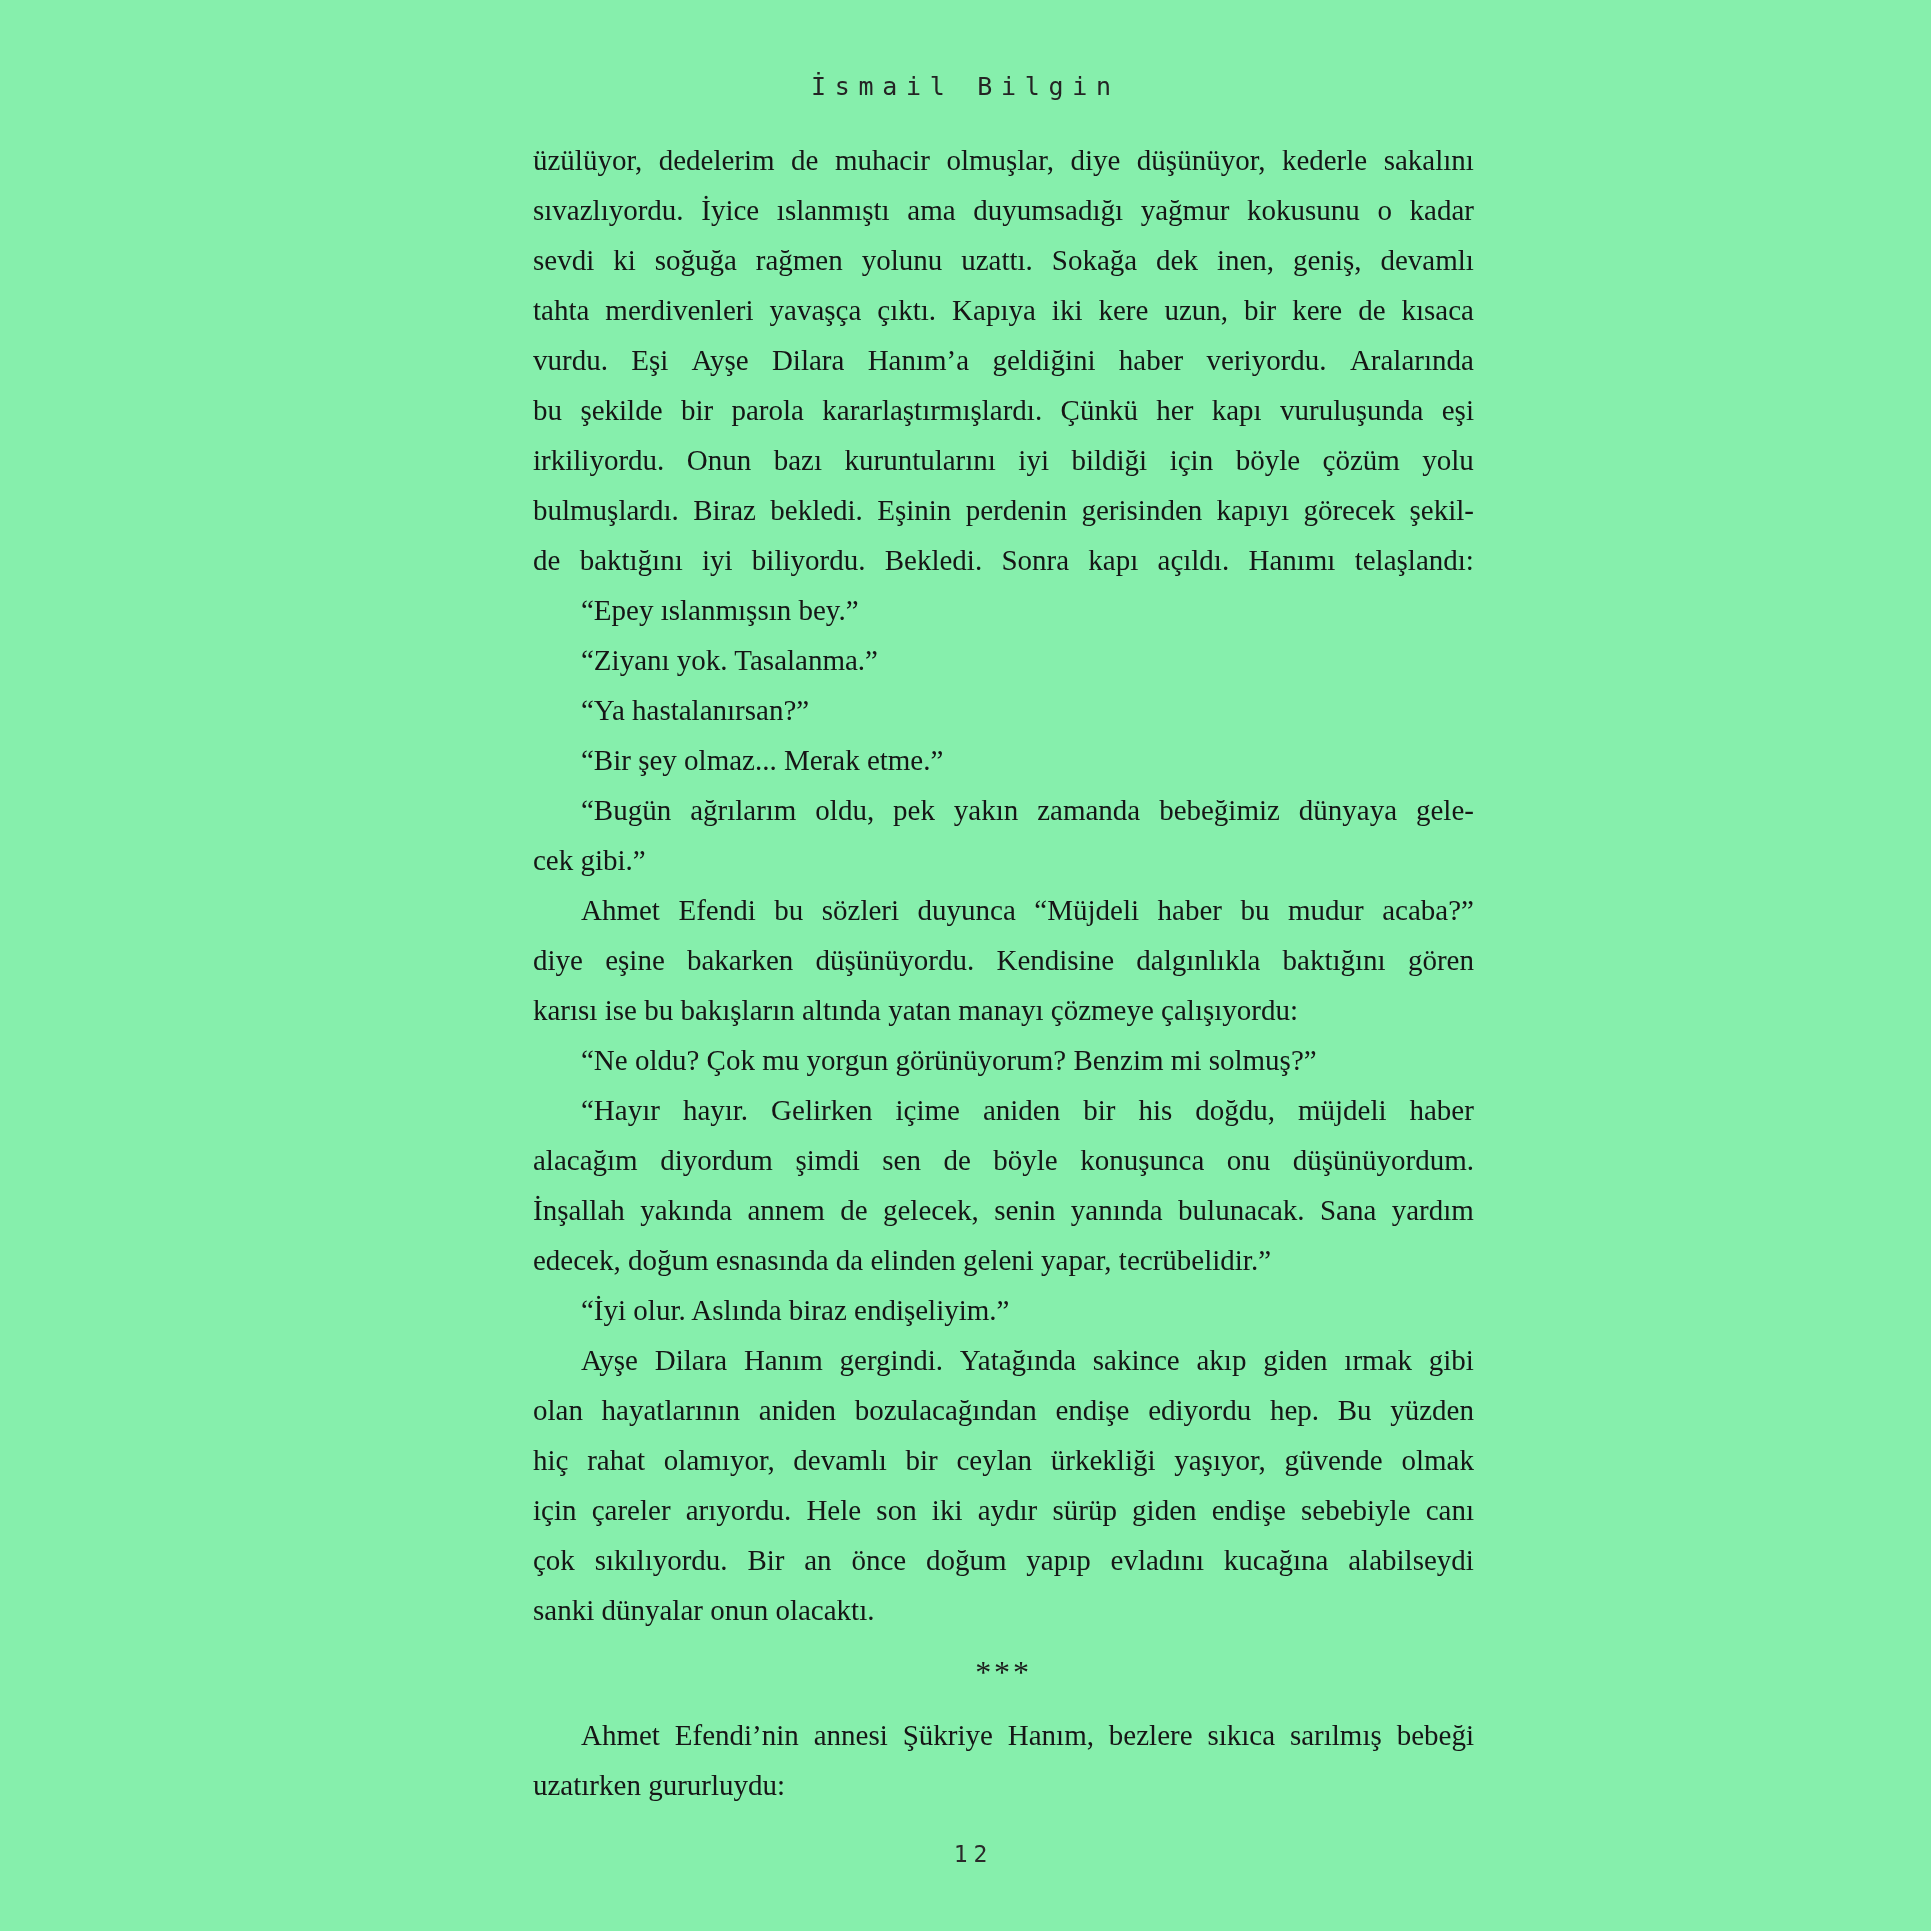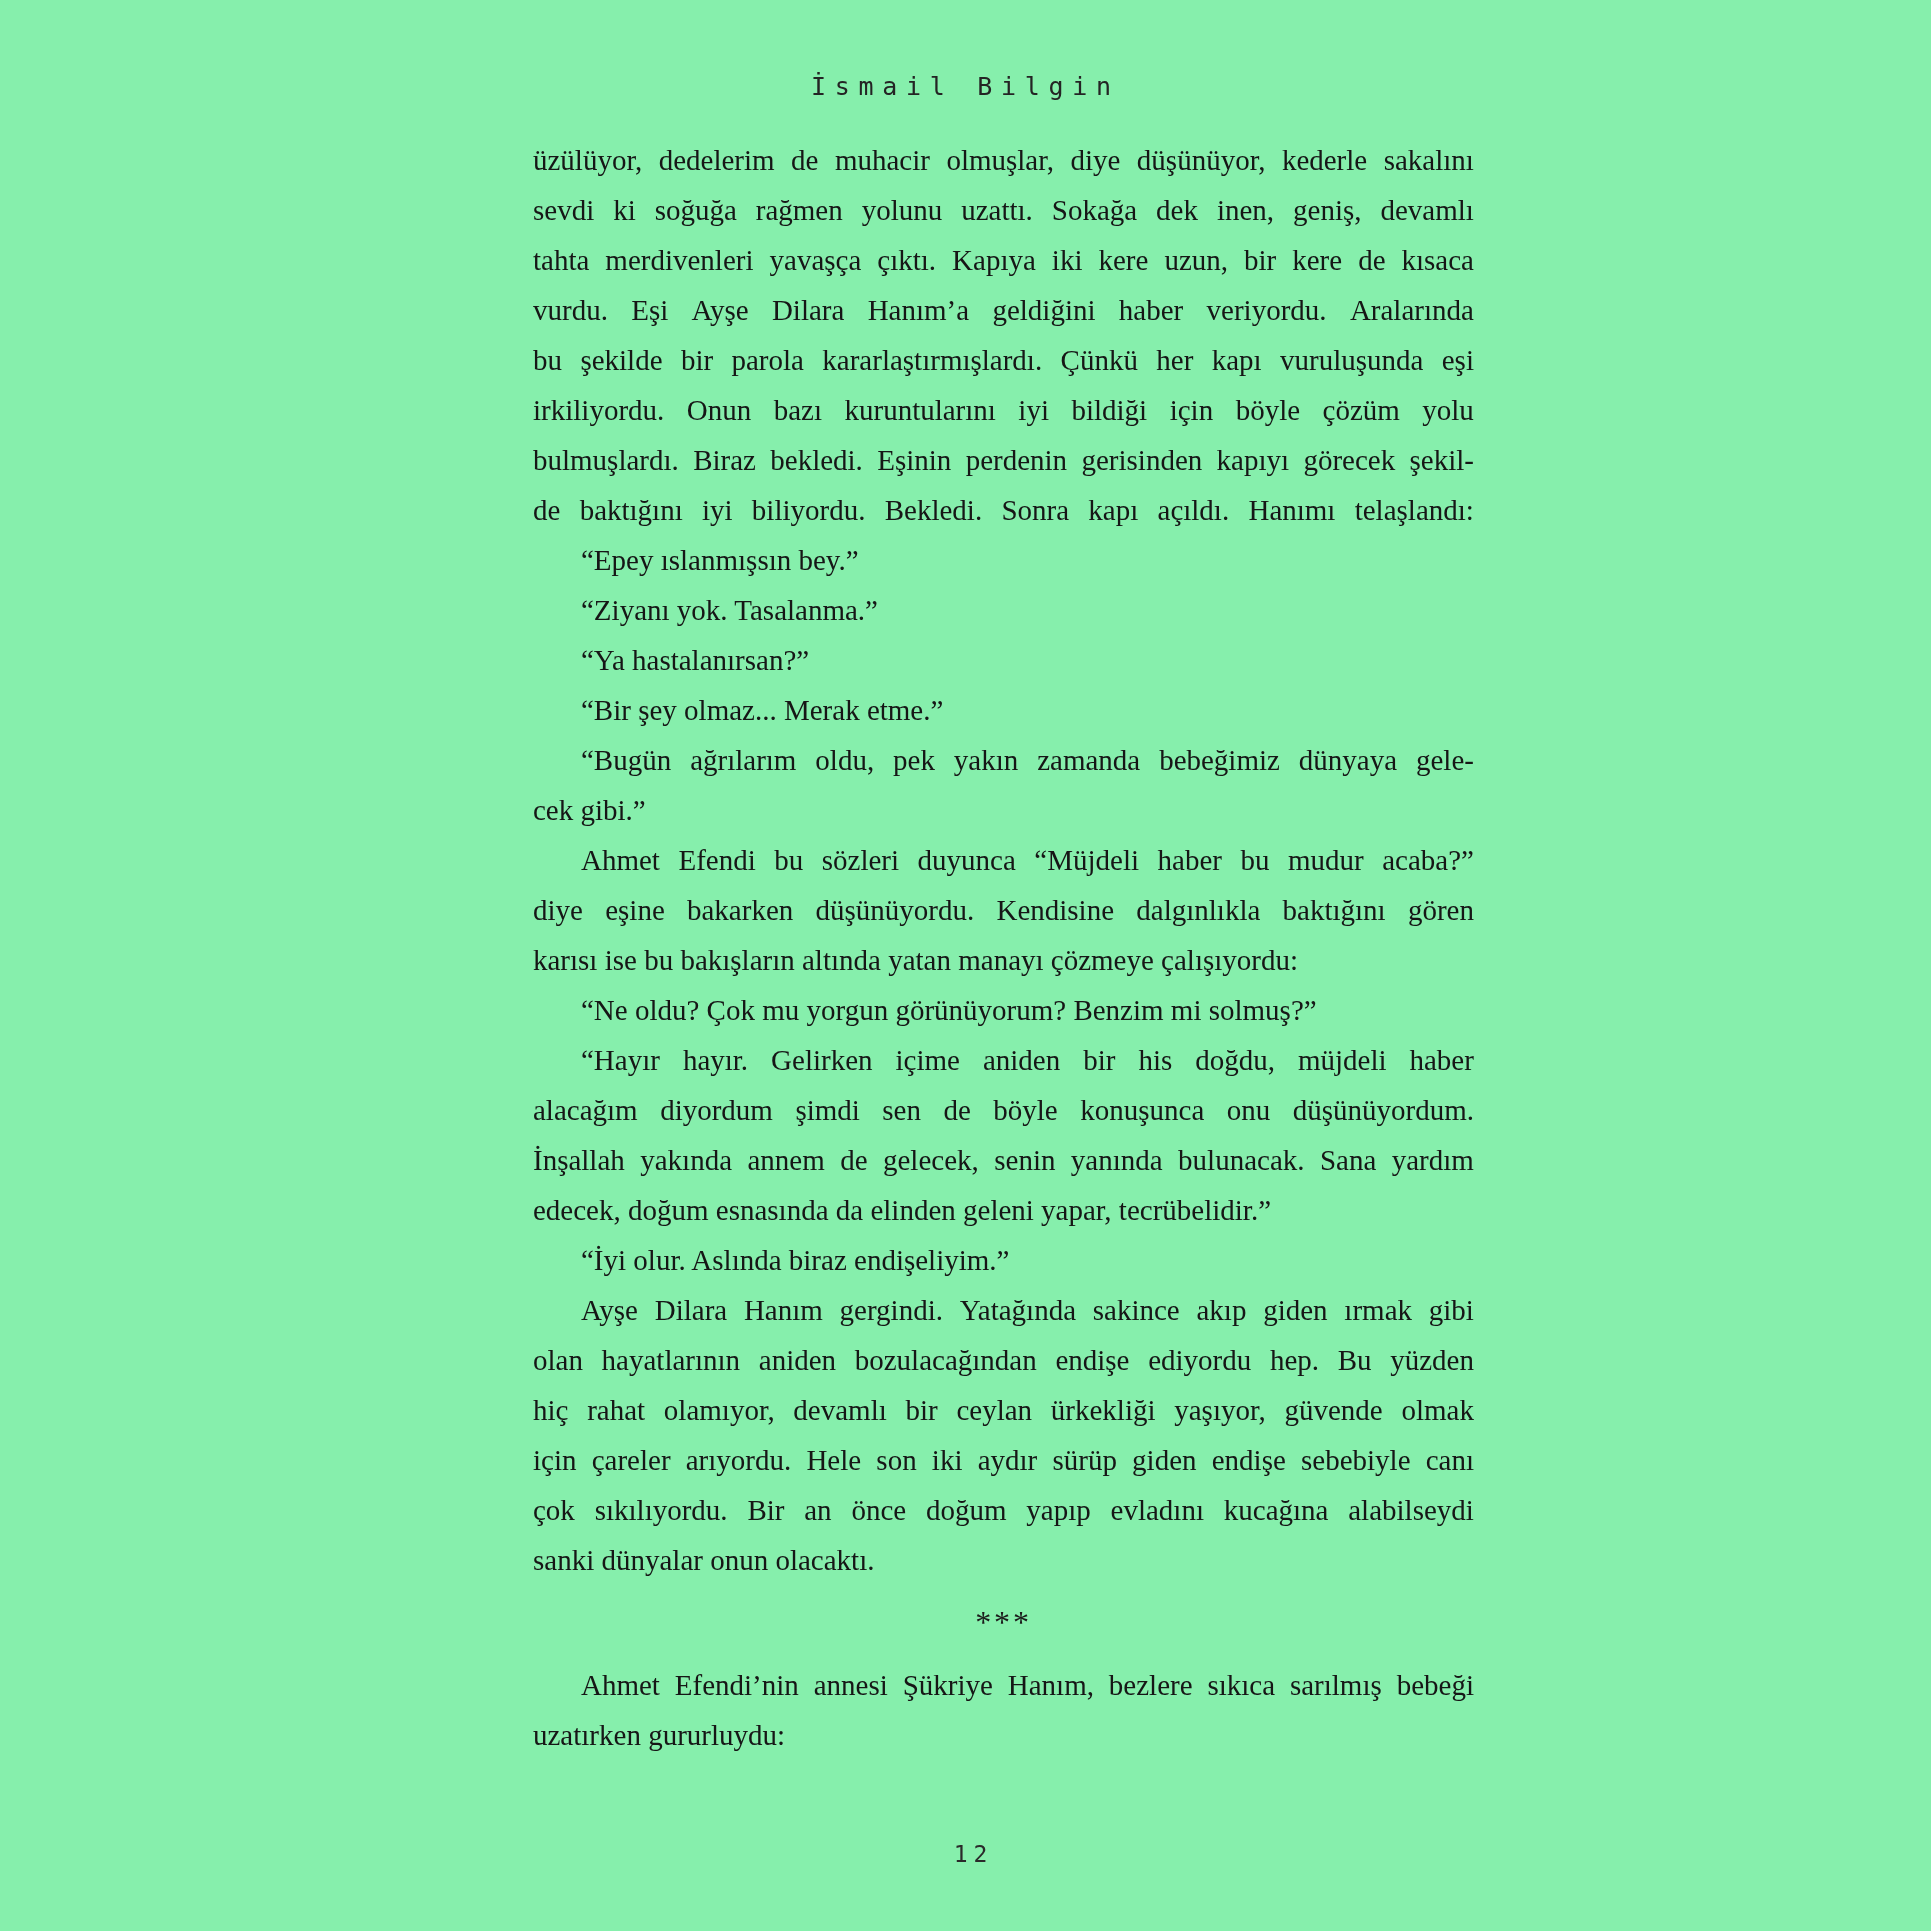--- a/index.html
+++ b/index.html
@@ -67,20 +67,31 @@
         <span>dedelerim</span>
         <span>de</span>
         <span>muhacir</span>
         <span>olmuşlar,</span>
         <span>diye</span>
         <span>düşünüyor,</span>
         <span>kederle</span>
         <span>sakalını</span>
       </div>
       <div class="line j">
+        <span>sıvazlıyordu.</span>
+        <span>İyice</span>
+        <span>ıslanmıştı</span>
+        <span>ama</span>
+        <span>duyumsadığı</span>
+        <span>yağmur</span>
+        <span>kokusunu</span>
+        <span>o</span>
+        <span>kadar</span>
+      </div>
+      <div class="line j">
         <span>sevdi</span>
         <span>ki</span>
         <span>soğuğa</span>
         <span>rağmen</span>
         <span>yolunu</span>
         <span>uzattı.</span>
         <span>Sokağa</span>
         <span>dek</span>
         <span>inen,</span>
         <span>geniş,</span>

